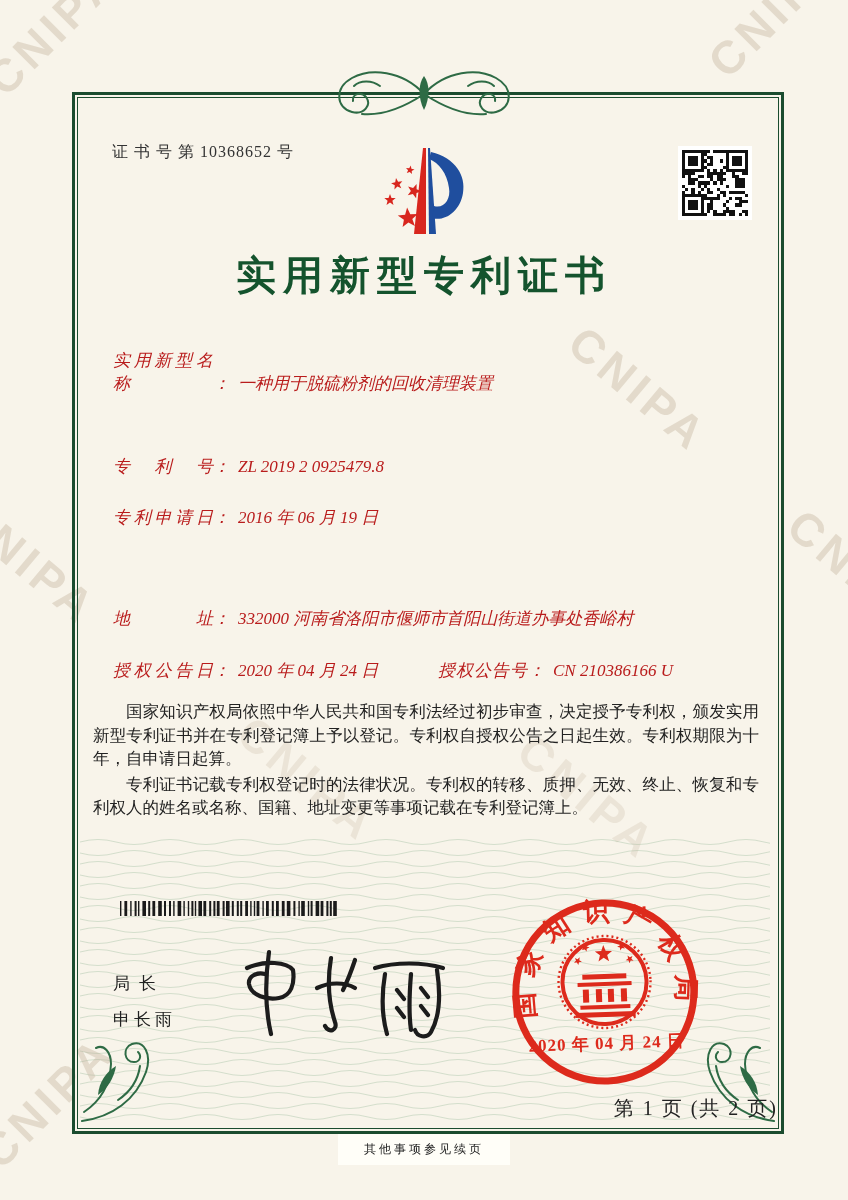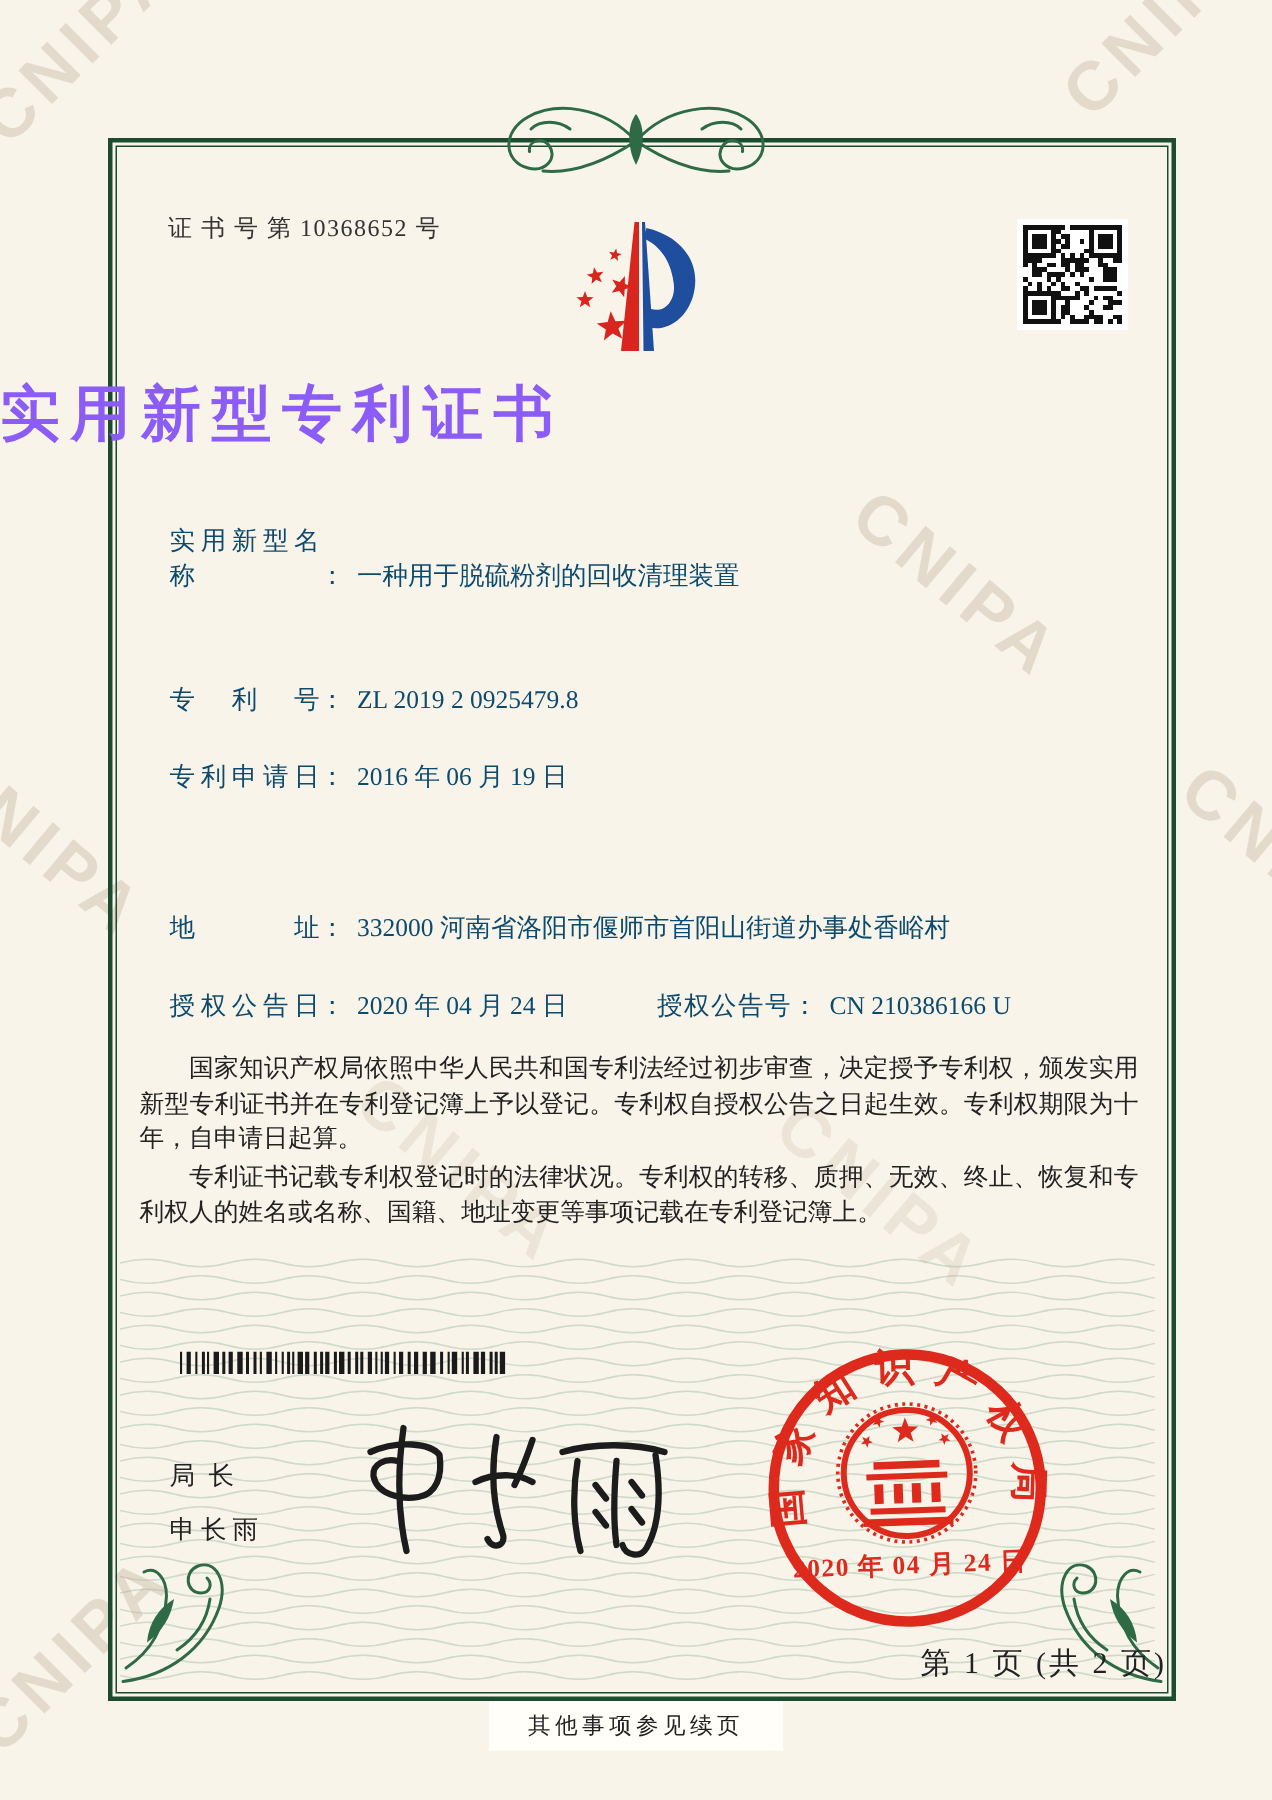--- a/index.html
+++ b/index.html
@@ -15,24 +15,24 @@
   .waves{position:absolute;left:80px;top:838px;z-index:1;}
   
   .orn{position:absolute;z-index:4;}
   .orn path{stroke:#2e6b45;fill:none;stroke-width:2;stroke-linecap:round;}
   .orn .leaf{fill:#2e6b45;stroke:none;}
   
   .certno{position:absolute;left:112px;top:142px;font-size:16px;letter-spacing:1px;color:#333;z-index:5;}
   .logo{position:absolute;left:368px;top:136px;width:120px;height:114px;z-index:5;}
   .qr{position:absolute;left:678px;top:146px;width:74px;height:74px;background:#fff;padding:0;z-index:5;}
   .qr svg{position:absolute;left:4px;top:4px;}
-  .title{position:absolute;left:0;right:0;top:248px;font-size:40px;font-weight:bold;
-         letter-spacing:7px;color:#8b5cf6;z-index:5;}
-  
-  .frow{position:absolute;left:113px;right:80px;font-size:17px;color:#0c4a6e;z-index:5;}
+  .title{position:absolute;left:0;right:0;top:248px;text-align:center;font-size:40px;font-weight:bold;
+         letter-spacing:7px;color:#14532d;z-index:5;}
+  
+  .frow{position:absolute;left:113px;right:80px;font-size:17px;color:#b91c1c;z-index:5;font-style:italic;}
   .flabel{display:inline-block;width:100px;text-align:justify;text-align-last:justify;}
   .fcolon{display:inline-block;margin-right:8px;}
   .fgroup2{position:absolute;left:325px;top:0;}
   .fgroup2 .flabel{width:auto;letter-spacing:1px;}
   
   .paras{position:absolute;left:93px;top:700px;width:666px;font-size:16.5px;line-height:23.5px;
          text-align:justify;color:#222;z-index:5;}
   .paras p{margin:0;text-indent:2em;}
   .paras p + p{margin-top:2px;}
   
@@ -40,21 +40,21 @@
   .director-title{position:absolute;left:113px;top:972px;font-size:17px;letter-spacing:9px;z-index:5;}
   .director-name{position:absolute;left:113px;top:1008px;font-size:17px;letter-spacing:4px;z-index:5;}
   .sign{position:absolute;left:235px;top:942px;z-index:5;}
   .sign path{stroke:#1c1c1c;stroke-width:4.2;fill:none;stroke-linecap:round;stroke-linejoin:round;}
   .seal-wrap{position:absolute;left:509px;top:896px;width:192px;height:200px;z-index:6;transform:rotate(-2deg);}
   .seal-date{position:absolute;left:0;top:136px;width:100%;text-align:center;color:#dd2a1c;
              font-weight:bold;font-size:17px;letter-spacing:1px;}
   .pageinfo{position:absolute;left:72px;top:1095px;width:706px;text-align:right;font-size:20px;
             letter-spacing:2px;color:#222;z-index:5;}
   .note{position:absolute;left:50%;top:1134px;transform:translateX(-50%);background:#fffef8;
-        padding:7px 26px;font-size:15px;letter-spacing:3px;color:#222;z-index:7;white-space:nowrap;}
+        padding:7px 26px;font-size:12px;letter-spacing:3px;color:#222;z-index:7;white-space:nowrap;}
 </style>
 </head>
 <body>
 
 <div class="page">
 
   <span class="wm" style="left:-30px;top:2px;transform:rotate(-45deg);">CNIPA</span>
   <span class="wm" style="left:692px;top:-16px;transform:rotate(-45deg);">CNIPA</span>
   <span class="wm" style="left:556px;top:362px;transform:rotate(40deg);">CNIPA</span>
   <span class="wm" style="left:775px;top:545px;transform:rotate(40deg);">CNIPA</span>

